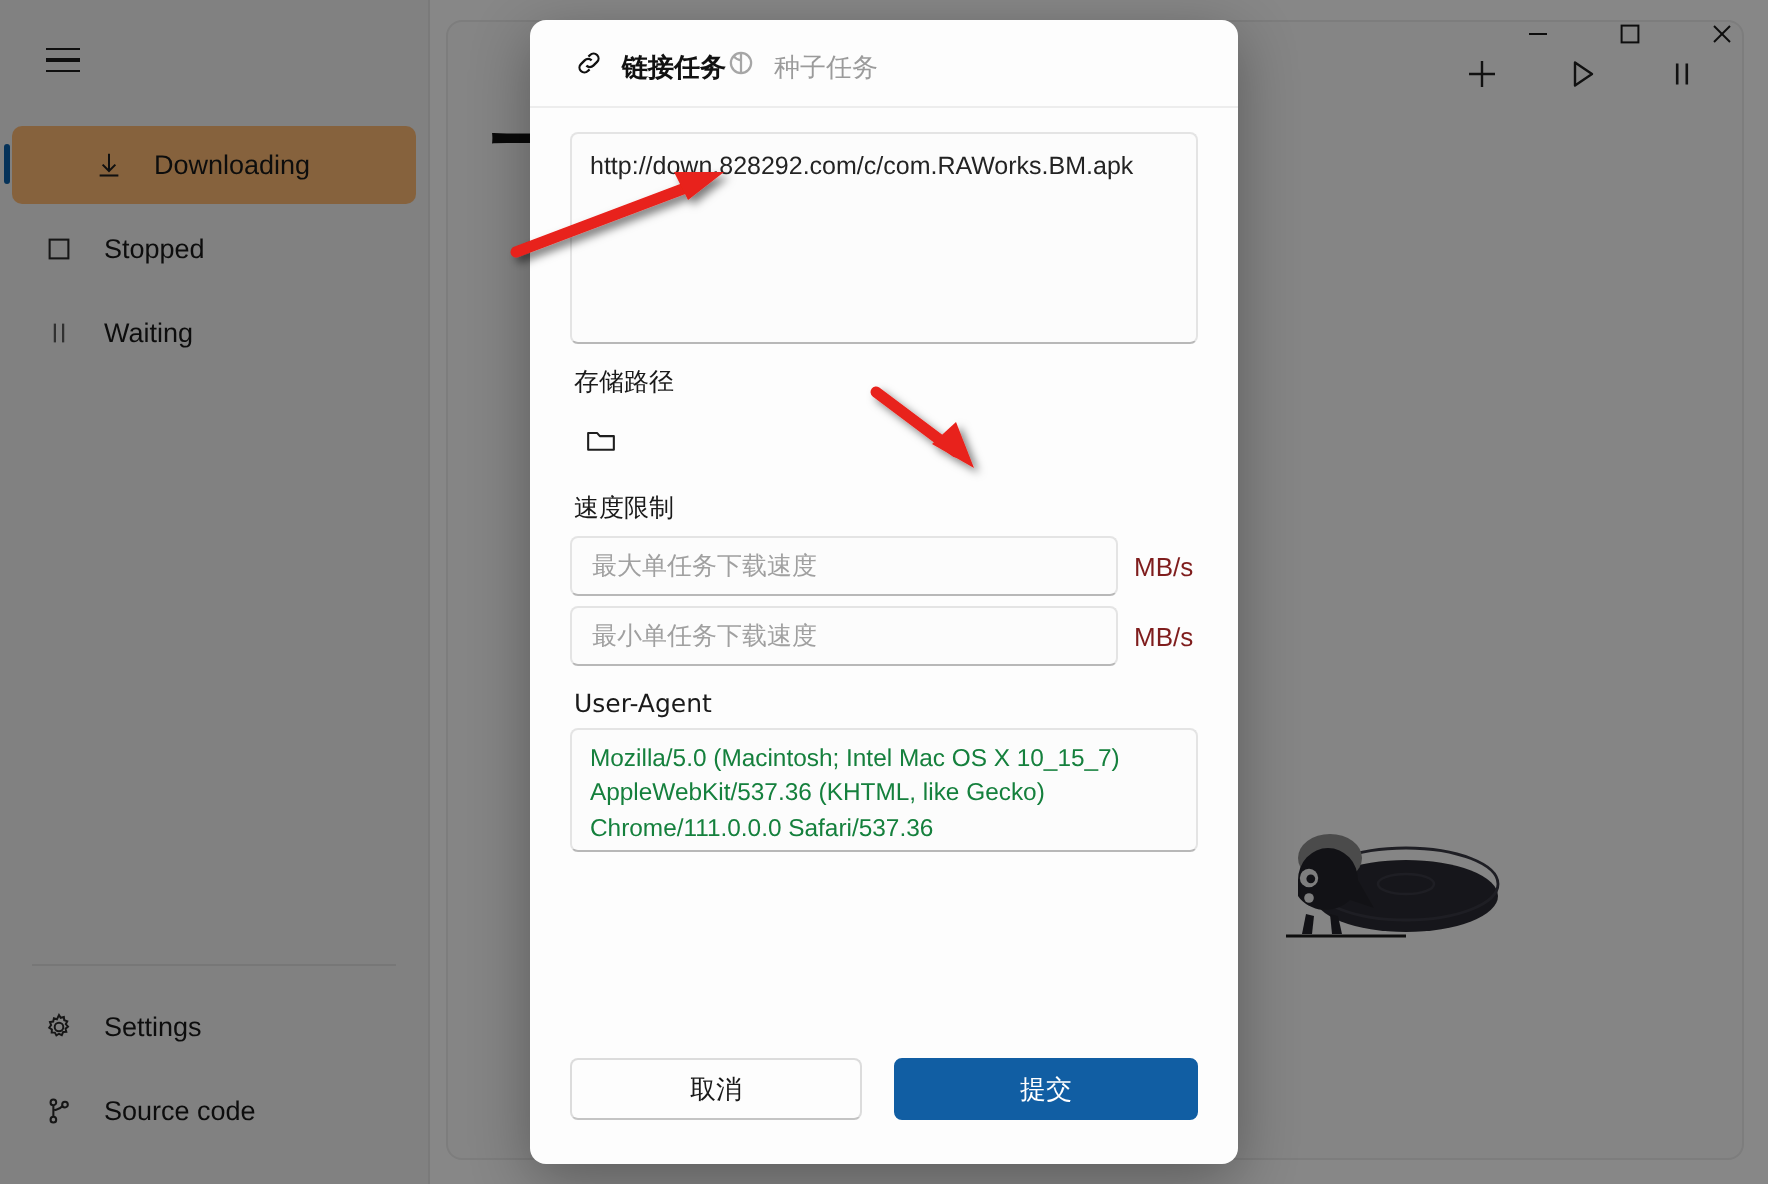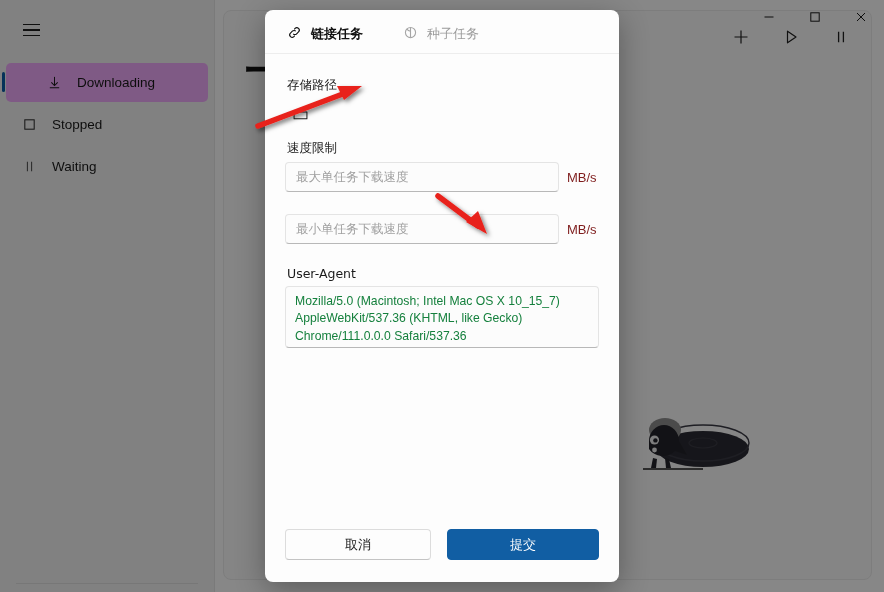--- a/index.html
+++ b/index.html
@@ -47,21 +47,21 @@
   .nav-list { margin-top: 4px; }
   .nav-item {
     position: relative;
     height: 39px; margin: 3px 6px;
     border-radius: 5px;
     display: flex; align-items: center;
     gap: 15px; padding-left: 15px;
     font-size: 13.5px; color: #1a1a1a;
     cursor: pointer;
   }
-  .nav-item.active { background: #f0abfc; padding-left: 40px; }
+  .nav-item.active { background: #fdba74; padding-left: 40px; }
   .nav-item.active::before {
     content: ""; position: absolute; left: -4px; top: 9px;
     width: 3px; height: 20px; border-radius: 2px; background: #0a5fa8;
   }
   .nav-icon {
     width: 16px; height: 16px;
     display: flex; align-items: center; justify-content: center;
     color: #1f1f1f;
   }
   .sidebar-spacer { flex: 1 1 auto; }
@@ -130,21 +130,20 @@
     box-shadow: 0 8px 30px rgba(0,0,0,0.32);
     z-index: 20;
     display: flex; flex-direction: column;
     overflow: hidden;
   }
   .dlg-tabs {
     display: flex; align-items: center;
     height: 44px;
     padding: 0 22px;
     border-bottom: 1px solid #ededed;
-    gap: 40px;
   }
   .dlg-tab {
     display: flex; align-items: center; gap: 9px;
     font-size: 13px; cursor: pointer;
     font-family: "DejaVu Sans", sans-serif;
     padding-top: 4px;
   }
   .dlg-tab.active { color: #111; font-weight: 700; }
   .dlg-tab.inactive { color: #9b9b9b; font-weight: 400; }
 
@@ -186,21 +185,21 @@
   .browse-btn {
     width: 30px; height: 30px;
     display: flex; align-items: center; justify-content: center;
     color: #1f1f1f; cursor: pointer; border-radius: 4px;
     flex: 0 0 30px;
   }
   .unit {
     font-size: 13px; color: #7f1d1d;
     width: 32px; flex: 0 0 32px;
   }
-  .speed-row { margin-bottom: 22px; }
+  .speed-row { margin-bottom: 5px; }
   .ua-box {
     width: 100%; height: 62px;
     border: 1px solid #e4e4e4;
     border-bottom: 1px solid #b8b8b8;
     border-radius: 4px;
     background: #fcfcfc;
     padding: 6px 9px;
     font-size: 12.2px;
     color: #15803d;
     line-height: 1.42;
@@ -293,20 +292,46 @@
                 <path d="M10.2 3 V13"></path>
             </svg>
           </span>
           <span>Waiting</span>
         </div>
       </div>
 
       <div class="sidebar-spacer"></div>
       <div class="sidebar-sep"></div>
 
+      <div class="sidebar-bottom">
+        <div class="nav-item">
+          <span class="nav-icon">
+            <svg width="15" height="15" viewBox="0 0 16 16" fill="none" stroke="#2a2a2a" stroke-width="1.05">
+              <circle cx="8" cy="8" r="2.3"></circle>
+              <path d="M8 1.6 L8.9 3.1 L10.6 2.7 L10.8 4.4 L12.4 5 L11.6 6.5 L12.8 7.8 L11.5 8.9
+                       L11.9 10.6 L10.2 10.7 L9.5 12.3 L8 11.6 L6.6 12.5 L5.8 11 L4.1 11
+                       L4.2 9.3 L2.8 8.4 L3.8 7 L3.2 5.4 L4.9 5.1 L5.3 3.4 L6.9 3.9 Z"></path>
+            </svg>
+          </span>
+          <span>Settings</span>
+        </div>
+
+        <div class="nav-item">
+          <span class="nav-icon">
+            <svg width="15" height="15" viewBox="0 0 16 16" fill="none" stroke="#2a2a2a" stroke-width="1.1">
+              <circle cx="5" cy="3.4" r="1.5"></circle>
+              <circle cx="5" cy="12.6" r="1.5"></circle>
+              <circle cx="11.2" cy="4.6" r="1.5"></circle>
+              <path d="M5 4.9 V11.1"></path>
+              <path d="M9.9 5.3 C8.4 7.4 6.6 7.1 5.4 7.6"></path>
+            </svg>
+          </span>
+          <span>Source code</span>
+        </div>
+      </div>
     </div>
 
     <div class="content">
       <div class="content-card">
 
         <div class="big-char">下</div>
 
         <div class="illus">
           <svg width="100" height="64" viewBox="0 0 100 64">
             <ellipse cx="50" cy="34" rx="46" ry="18" fill="#2b2b33"></ellipse>
@@ -391,20 +416,21 @@
             <path d="M8 2.6 V13.4"></path>
             <path d="M8 6.6 C5.4 6.2 4.2 4.4 4.2 4.4"></path>
           </svg>
         </span>
         <span>种子任务</span>
       </div>
     </div>
 
     <div class="dlg-body">
 
+      <div class="url-box">http://down.828292.com/c/com.RAWorks.BM.apk</div>
 
       <div class="field-label">存储路径</div>
       <div class="row">
         <div class="browse-btn">
           <svg width="17" height="17" viewBox="0 0 18 18" fill="none" stroke="#1f1f1f" stroke-width="1.1" stroke-linejoin="round">
             <path d="M2.2 13.6 V4.8 H7 L8.4 6.4 H15.8 V13.6 Z"></path>
           </svg>
         </div>
       </div>
 

